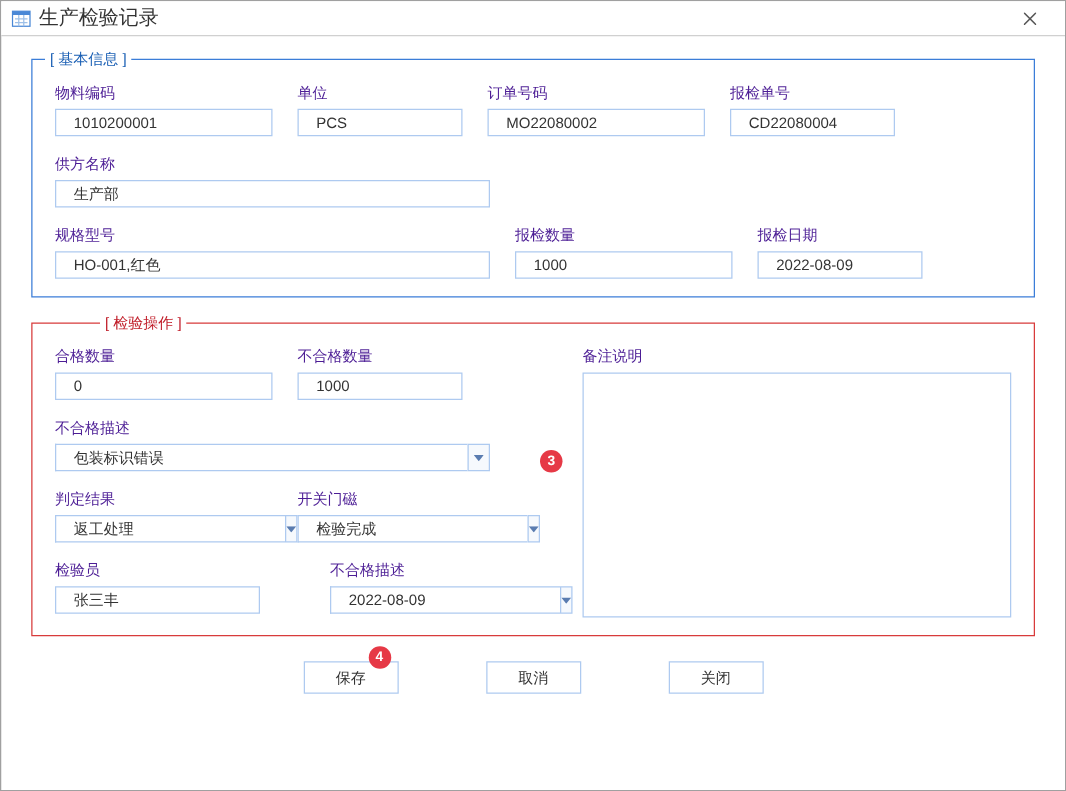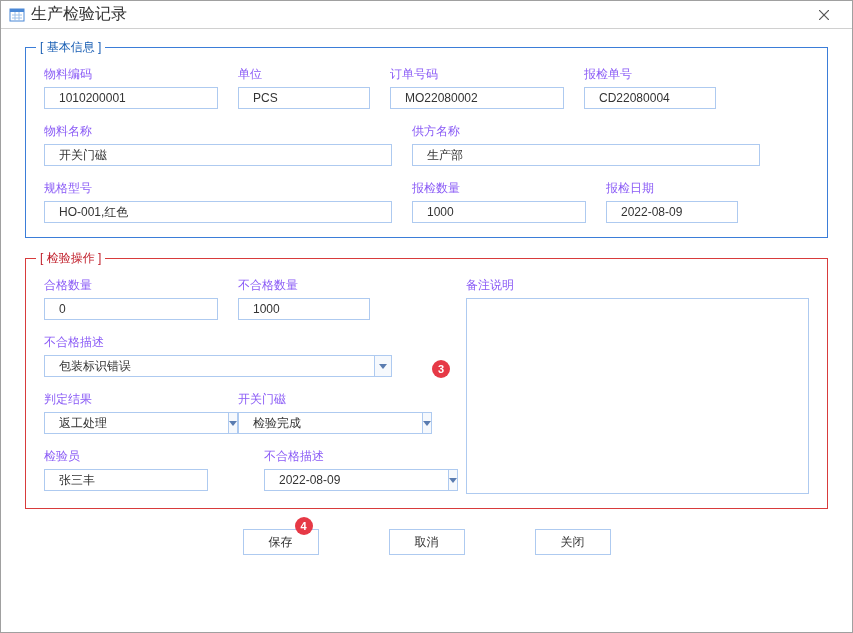--- a/index.html
+++ b/index.html
@@ -62,33 +62,33 @@
     .fieldset.red { border-color: #d83b3b; }
     .legend {
       position: absolute;
       top: -9px;
       left: 10px;
       background: #fff;
       padding: 0 4px;
       font-size: 12px;
     }
     .legend.blue { color: #1a5fb4; }
-    .legend.red { color: #c01c28; }
+    .legend.red { color: #c01c28; margin-left: 44px; }
     .row {
       display: flex;
       gap: 20px;
       margin-bottom: 14px;
     }
     .row:last-child { margin-bottom: 0; }
     .field {
       display: flex;
       flex-direction: column;
     }
     .field-label {
-      color: #8b5cf6;
+      color: #4c1d95;
       font-size: 12px;
       margin-bottom: 4px;
     }
     .field-input {
       height: 22px;
       border: 1px solid #aecaf0;
       background: #fff;
       padding: 0 14px;
       font-size: 12px;
       font-family: inherit;
@@ -212,24 +212,20 @@
           <input class="field-input w174" value="MO22080002" style="">
         </div>
         <div class="field">
           <span class="field-label">报检单号</span>
           <input class="field-input w154" value="CD22080004" style="">
         </div>
       </div>
 
       <div class="row">
         <div class="field">
-          <span class="field-label">物料名称</span>
-          <input class="field-input" style="width: 348px;" value="开关门磁">
-        </div>
-        <div class="field">
           <span class="field-label">供方名称</span>
           <input class="field-input" style="width: 348px;" value="生产部">
         </div>
       </div>
 
       <div class="row">
         <div class="field">
           <span class="field-label">规格型号</span>
           <input class="field-input" style="width: 348px;" value="HO-001,红色">
         </div>

